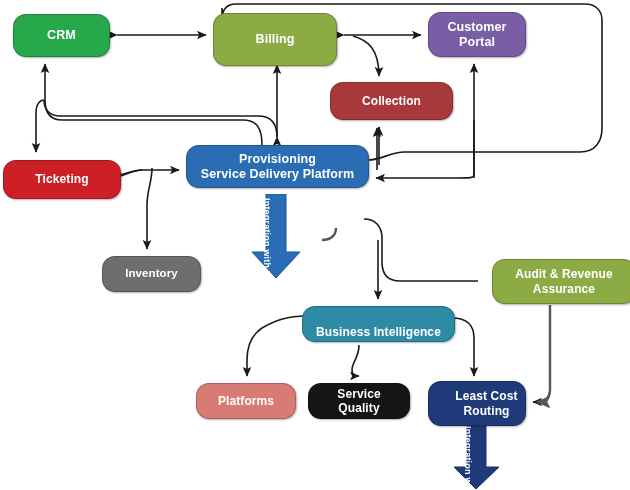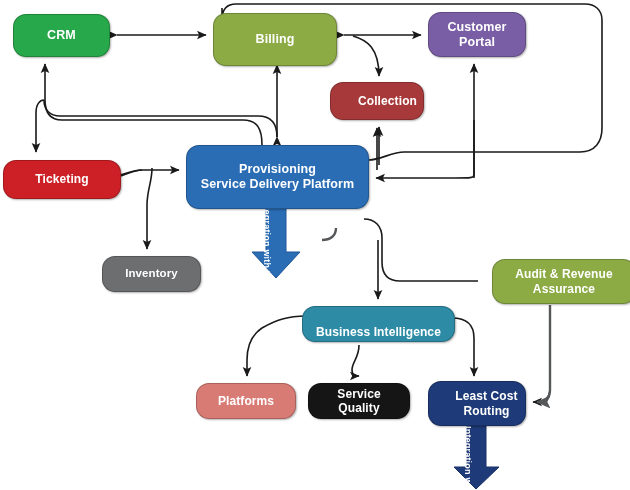--- a/index.html
+++ b/index.html
@@ -130,29 +130,29 @@
   </div>
 
   <div class="node" style="left:213px; top:13px; width:124px; height:53px; background:#8cab45; font-size:12.5px;">
     <span class="node-label">Billing</span>
   </div>
 
   <div class="node" style="left:428px; top:12px; width:98px; height:45px; background:#7a5ea5; font-size:12.5px;">
     <span class="node-label">Customer Portal</span>
   </div>
 
-  <div class="node" style="left:330px; top:82px; width:94px; height:38px; background:#a8393a; font-size:12px;justify-content:flex-end;">
+  <div class="node" style="left:330px; top:82px; width:123px; height:38px; background:#a8393a; font-size:12px;">
     <span class="node-label">Collection</span>
   </div>
 
   <div class="node" style="left:3px; top:160px; width:118px; height:39px; background:#cc2026; font-size:12px;">
     <span class="node-label">Ticketing</span>
   </div>
 
-  <div class="node" style="left:186px; top:145px; width:183px; height:64px; background:#2a6db5; font-size:12.5px;">
+  <div class="node" style="left:186px; top:145px; width:183px; height:43px; background:#2a6db5; font-size:12.5px;">
     <span class="node-label" style="white-space:pre-line;">Provisioning
 Service Delivery Platform</span>
   </div>
 
   <div class="node" style="left:102px; top:256px; width:99px; height:36px; background:#6d6e70; font-size:11.5px;">
     <span class="node-label">Inventory</span>
   </div>
 
   <div class="node" style="left:480px; top:259px; width:144px; height:45px; background:#8cab45; font-size:12px;margin-left:12px;">
     <span class="node-label">Audit &amp; Revenue Assurance</span>

